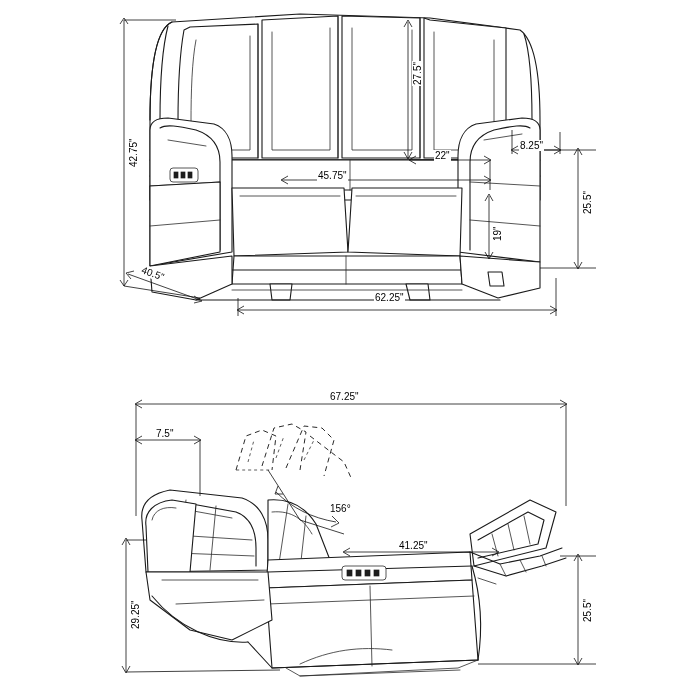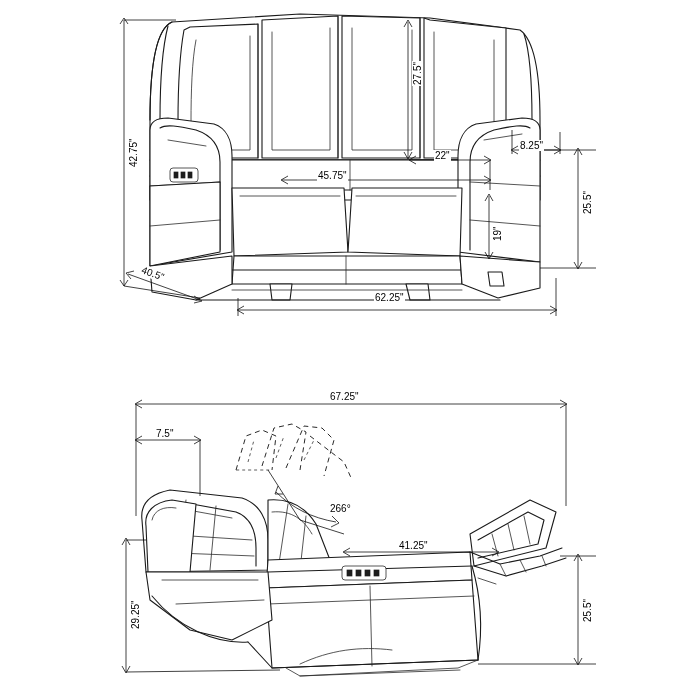--- a/index.html
+++ b/index.html
@@ -325,21 +325,21 @@
   <div class="lbl-box rot90" style="left:582px; top:215px;">25.5"</div>
 
   <div class="lbl-box" style="left:143px; top:264px; transform:rotate(20deg); transform-origin:left top;">40.5"</div>
 
   <div class="lbl-box" style="left:374px; top:292px;">62.25"</div>
 
   <div class="lbl-box" style="left:329px; top:391px;">67.25"</div>
 
   <div class="lbl-box" style="left:155px; top:428px;">7.5"</div>
 
-  <div class="lbl-box" style="left:329px; top:503px;">266°</div>
+  <div class="lbl-box" style="left:329px; top:503px;">156°</div>
 
   <div class="lbl-box" style="left:398px; top:540px;">41.25"</div>
 
   <div class="lbl-box rot90" style="left:130px; top:630px;">29.25"</div>
 
   <div class="lbl-box rot90" style="left:582px; top:623px;">25.5"</div>
 
 </div>
 
 </body></html>

